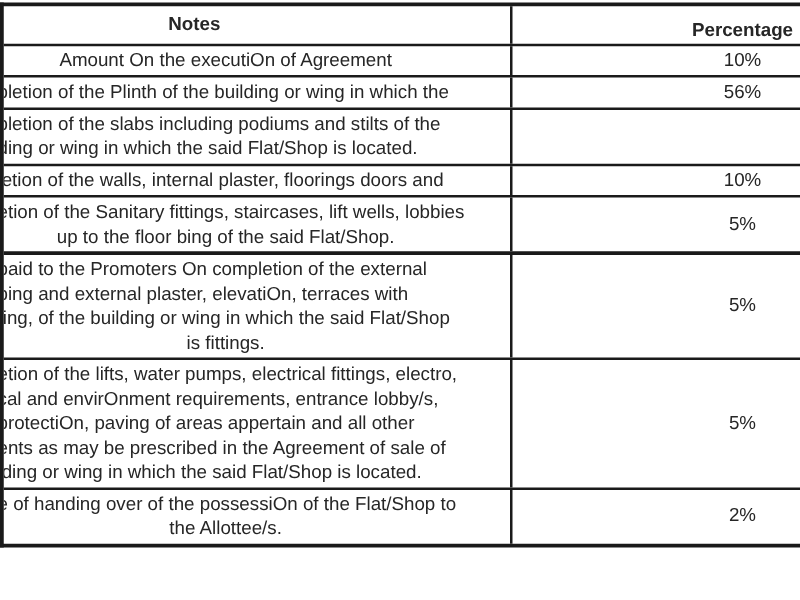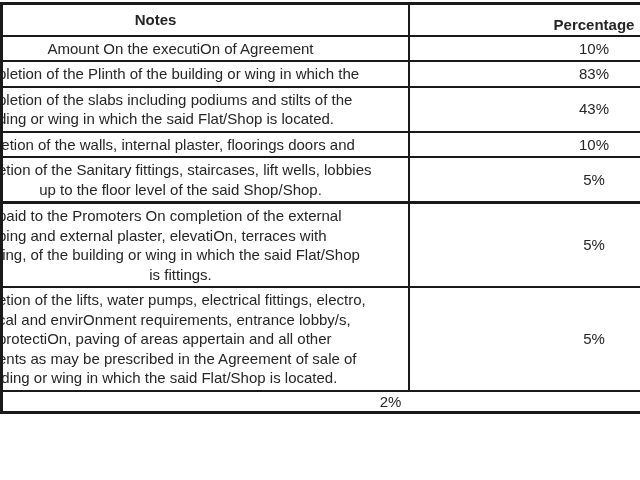--- a/index.html
+++ b/index.html
@@ -99,42 +99,41 @@
     <div class="cell-notes">
           <div class="line center">Amount On the executiOn of Agreement</div>
         </div>
     <div class="cell-pct">10%</div>
   </div>
 
   <div class="row">
     <div class="cell-notes">
           <div class="line clip">pletion of the Plinth of the building or wing in which the</div>
         </div>
-    <div class="cell-pct">83%</div>
+    <div class="cell-pct">56%</div>
   </div>
 
   <div class="row">
     <div class="cell-notes">
           <div class="line clip">pletion of the slabs including podiums and stilts of the</div>
           <div class="line clip">ding or wing in which the said Flat/Shop is located.</div>
         </div>
-    <div class="cell-pct">43%</div>
   </div>
 
   <div class="row">
     <div class="cell-notes">
           <div class="line clip">letion of the walls, internal plaster, floorings doors and</div>
         </div>
     <div class="cell-pct">10%</div>
   </div>
 
   <div class="row">
     <div class="cell-notes">
           <div class="line clip">etion of the Sanitary fittings, staircases, lift wells, lobbies</div>
-          <div class="line center">up to the floor level of the said Shop/Shop.</div>
+          <div class="line center">up to the floor bing of the said Flat/Shop.</div>
         </div>
     <div class="cell-pct">5%</div>
   </div>
 
   <div class="row">
     <div class="cell-notes">
           <div class="line clip">paid to the Promoters On completion of the external</div>
           <div class="line clip">bing and external plaster, elevatiOn, terraces with</div>
           <div class="line clip">fing, of the building or wing in which the said Flat/Shop</div>
           <div class="line center">is fittings.</div>
@@ -147,16 +146,20 @@
           <div class="line clip">etion of the lifts, water pumps, electrical fittings, electro,</div>
           <div class="line clip">cal and envirOnment requirements, entrance lobby/s,</div>
           <div class="line clip">protectiOn, paving of areas appertain and all other</div>
           <div class="line clip">ents as may be prescribed in the Agreement of sale of</div>
           <div class="line clip">lding or wing in which the said Flat/Shop is located.</div>
         </div>
     <div class="cell-pct">5%</div>
   </div>
 
   <div class="row">
+    <div class="cell-notes">
+          <div class="line clip">e of handing over of the possessiOn of the Flat/Shop to</div>
+          <div class="line center">the Allottee/s.</div>
+        </div>
     <div class="cell-pct">2%</div>
   </div>
 </div>
 </div>
 
 </body></html>

